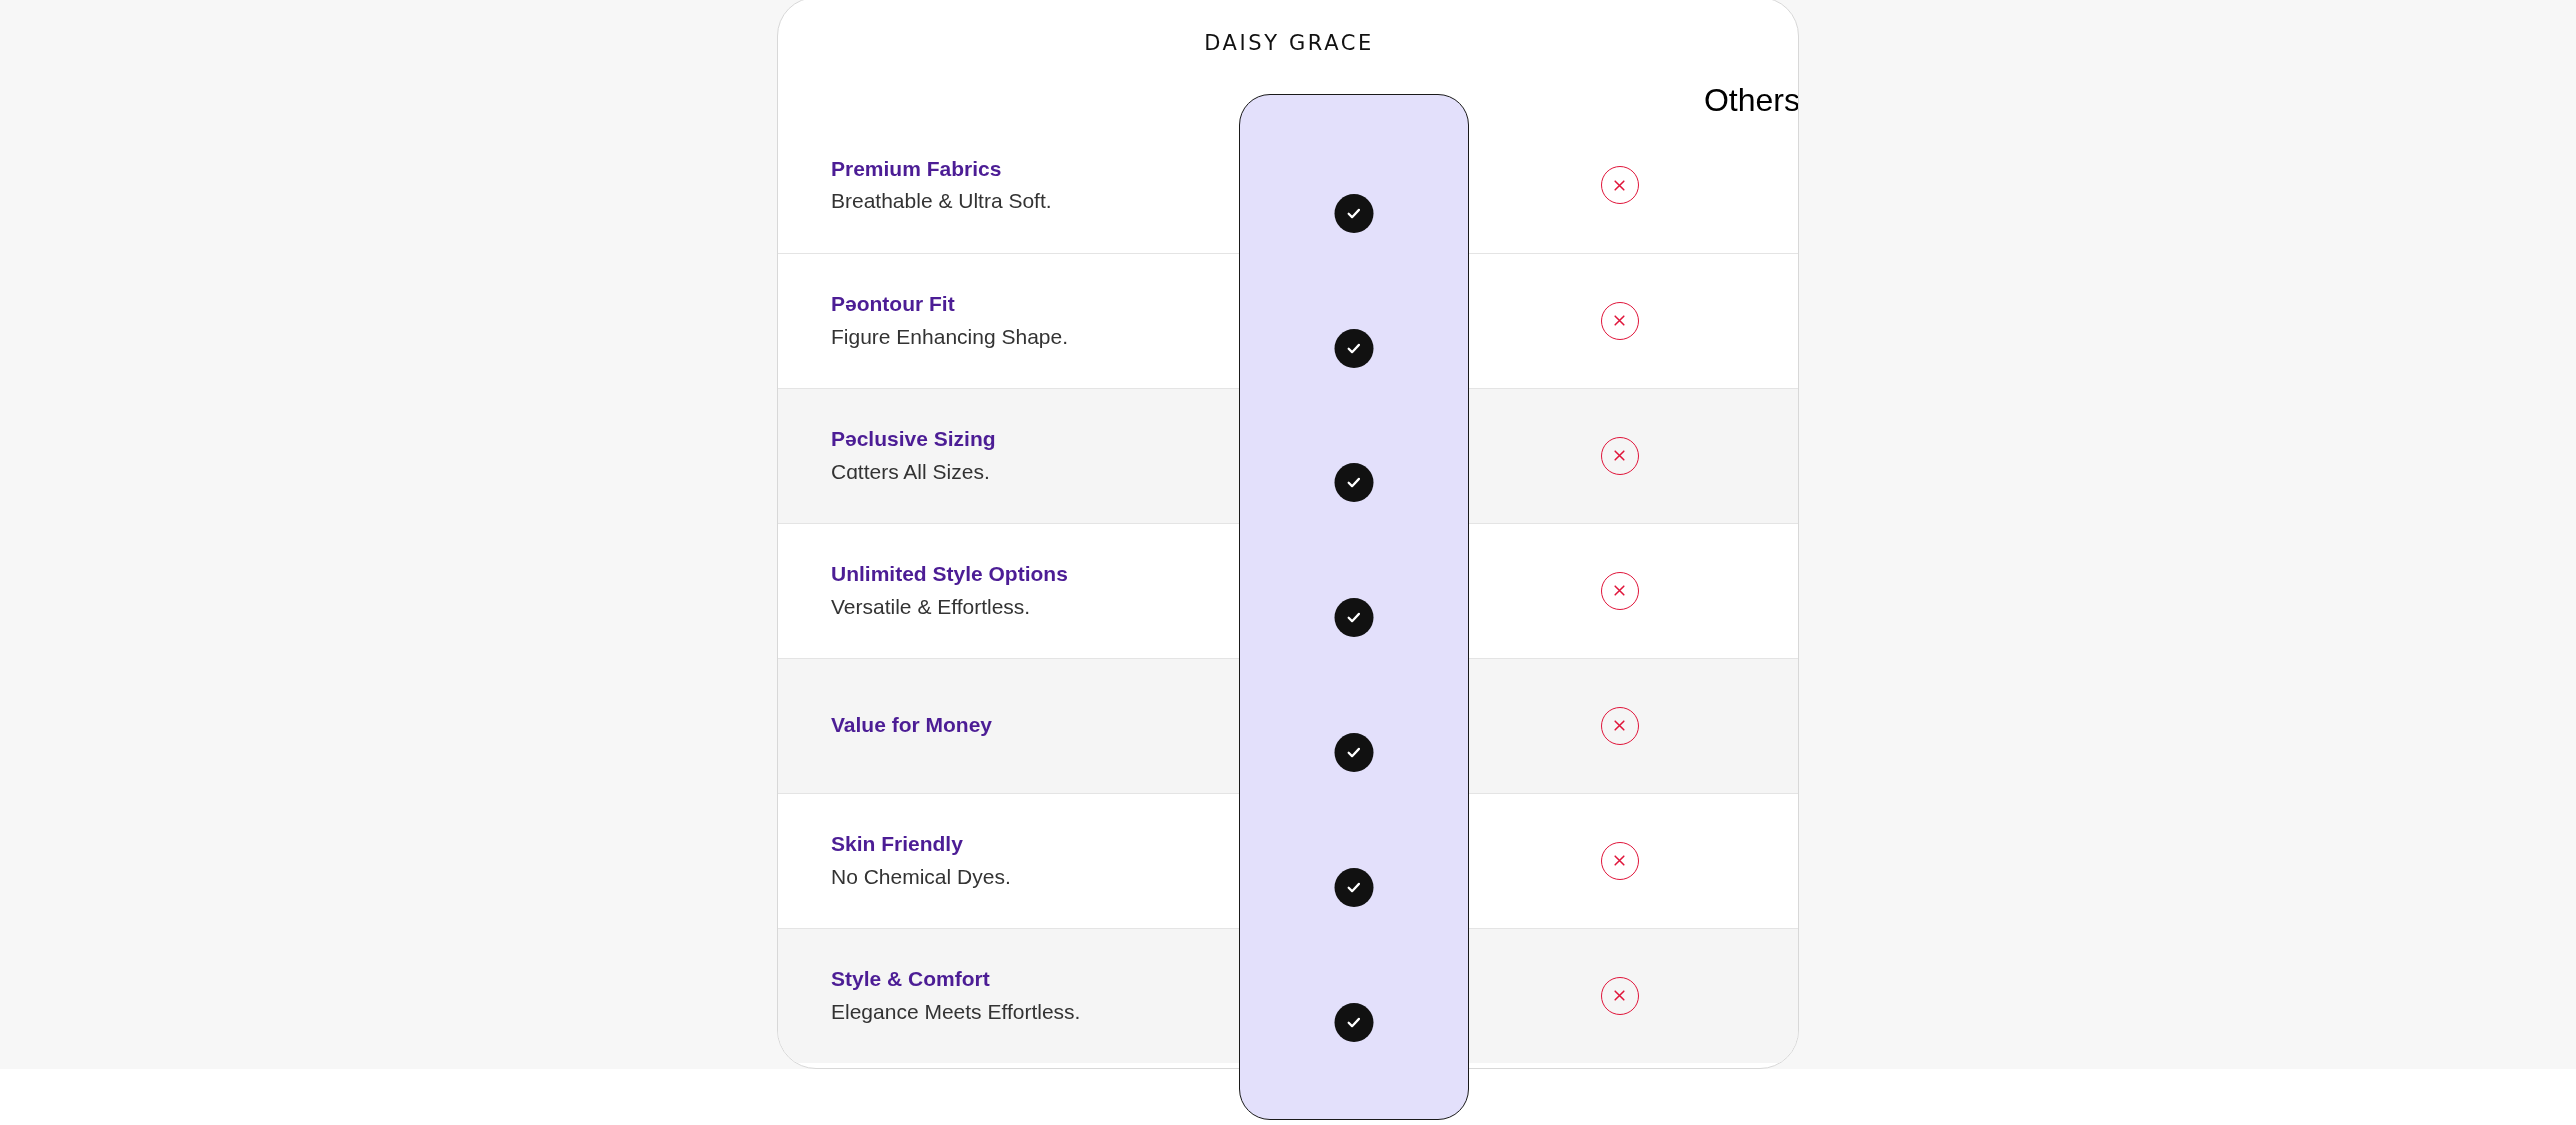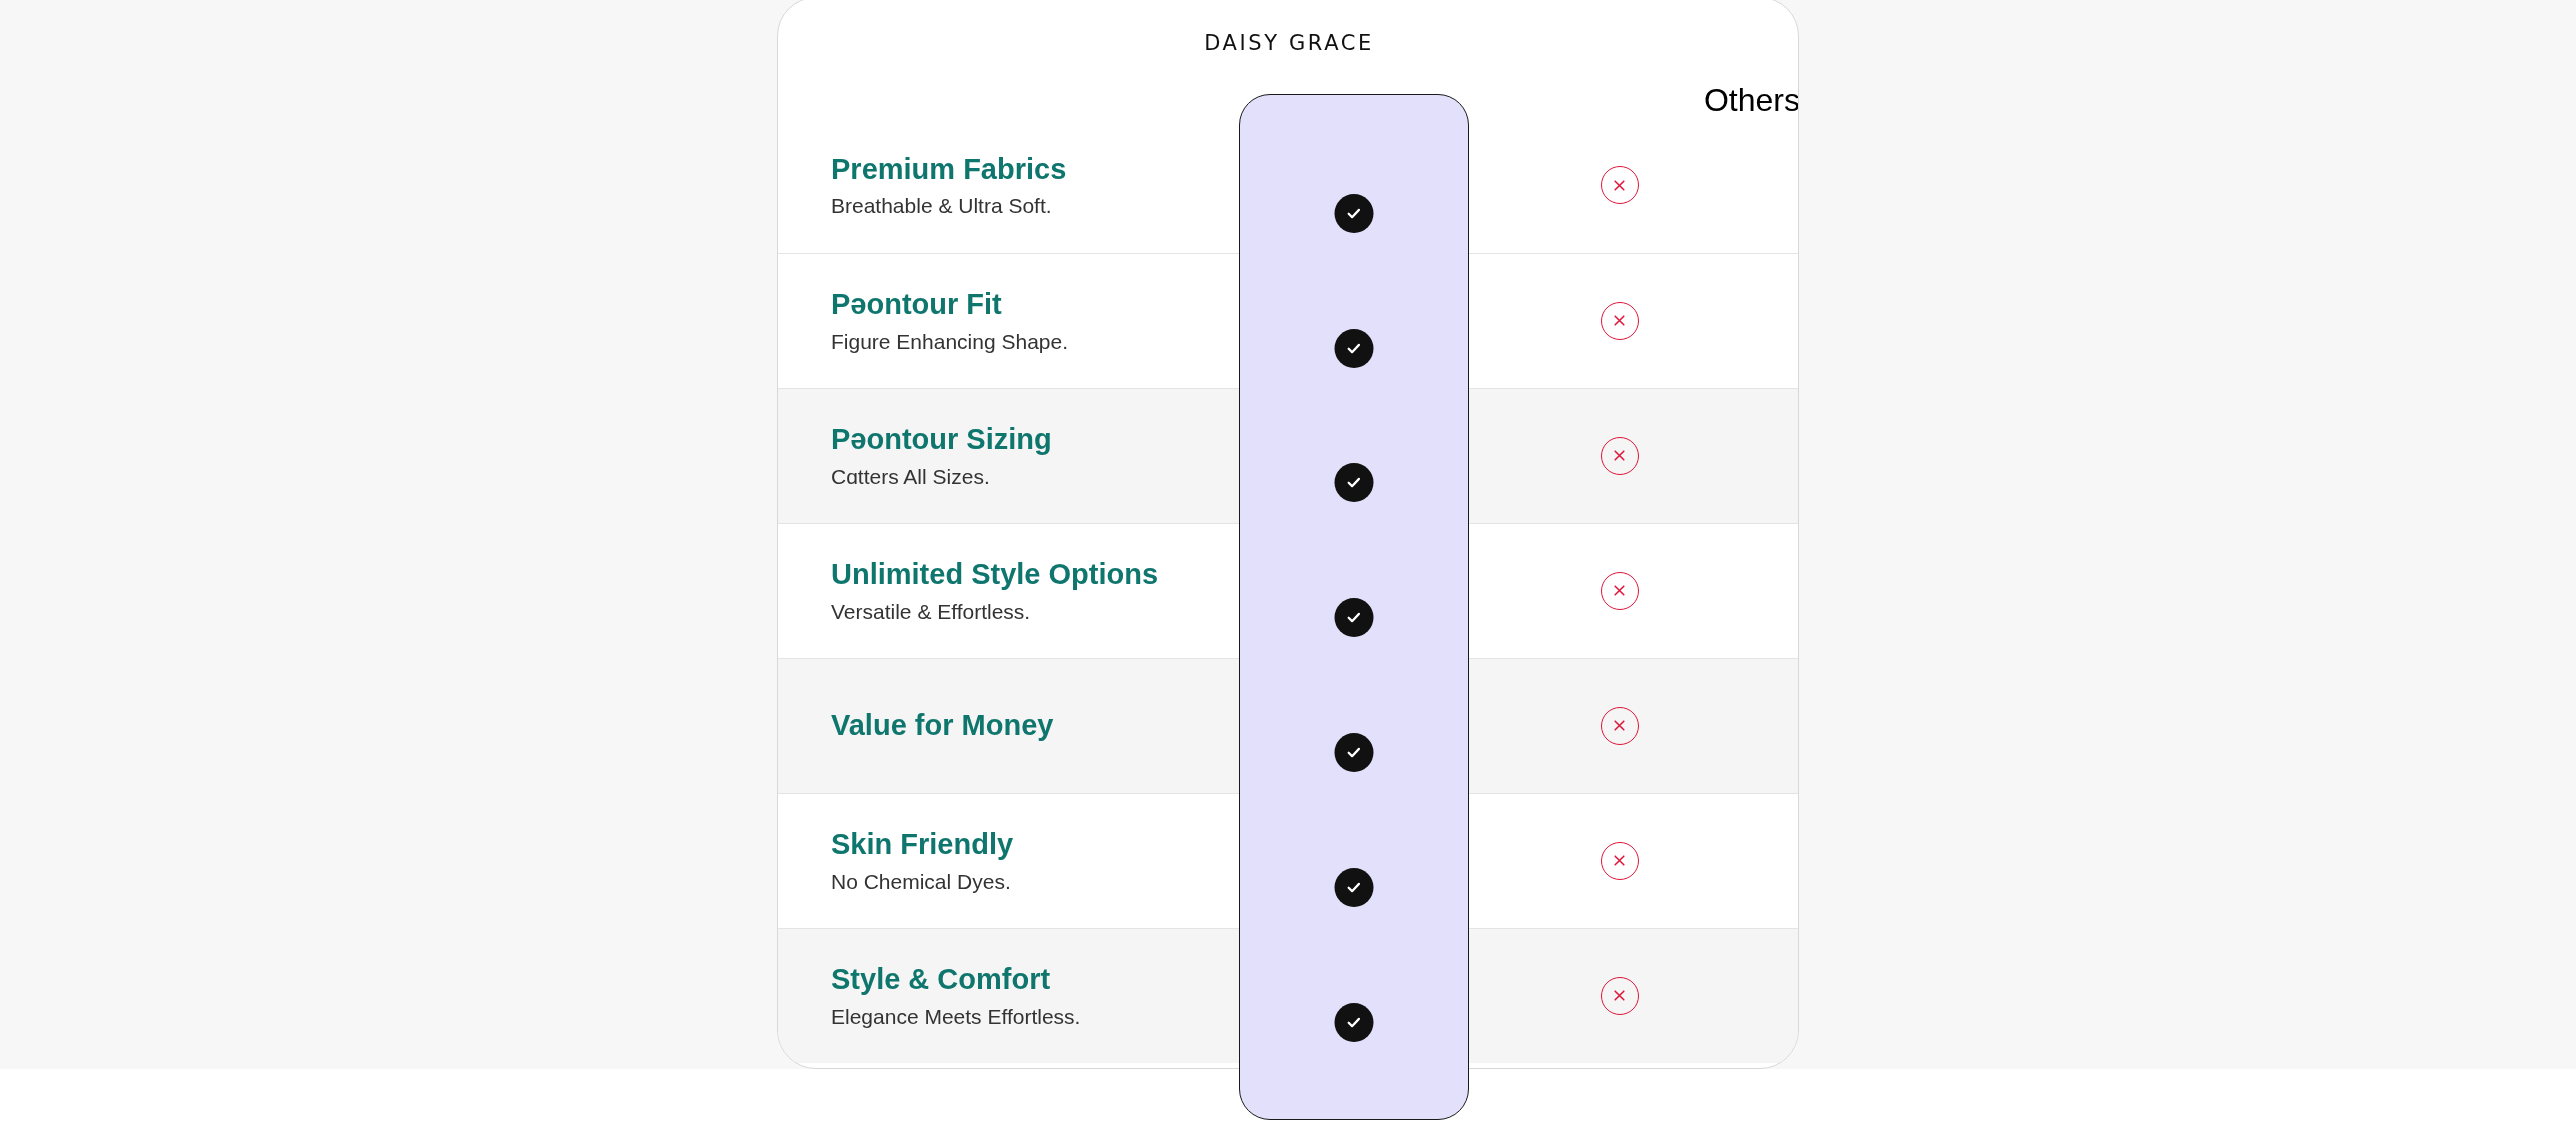--- a/index.html
+++ b/index.html
@@ -97,23 +97,23 @@
     left: 53px;
     top: 0;
     width: 515px;
     height: 100%;
     display: flex;
     flex-direction: column;
     justify-content: center;
   }
 
   .feature-title {
-    font-size: 29px;
+    font-size: 21px;
     font-weight: bold;
-    color: #0f766e;
+    color: #4c1d95;
     line-height: 1.25;
   }
 
   .feature-sub {
     margin-top: 6px;
     font-size: 21px;
     color: #333333;
     line-height: 1.25;
   }
 
@@ -224,21 +224,21 @@
           <span class="x-mark">
             <svg width="19" height="19" viewBox="0 0 22 22">
                 <path d="M6 6 L16 16 M16 6 L6 16" stroke="#e0153a" stroke-width="1.8" stroke-linecap="round" fill="none"></path>
               </svg>
           </span>
         </div>
       </div>
 
       <div class="row alt">
         <div class="feature-cell">
-          <div class="feature-title">Pǝontour Sizing</div>
+          <div class="feature-title">Pǝclusive Sizing</div>
           <div class="feature-sub">Cɑtters All Sizes.</div>
         </div>
         <div class="ours-cell"></div>
         <div class="others-cell">
           <span class="x-mark">
             <svg width="19" height="19" viewBox="0 0 22 22">
                 <path d="M6 6 L16 16 M16 6 L6 16" stroke="#e0153a" stroke-width="1.8" stroke-linecap="round" fill="none"></path>
               </svg>
           </span>
         </div>

